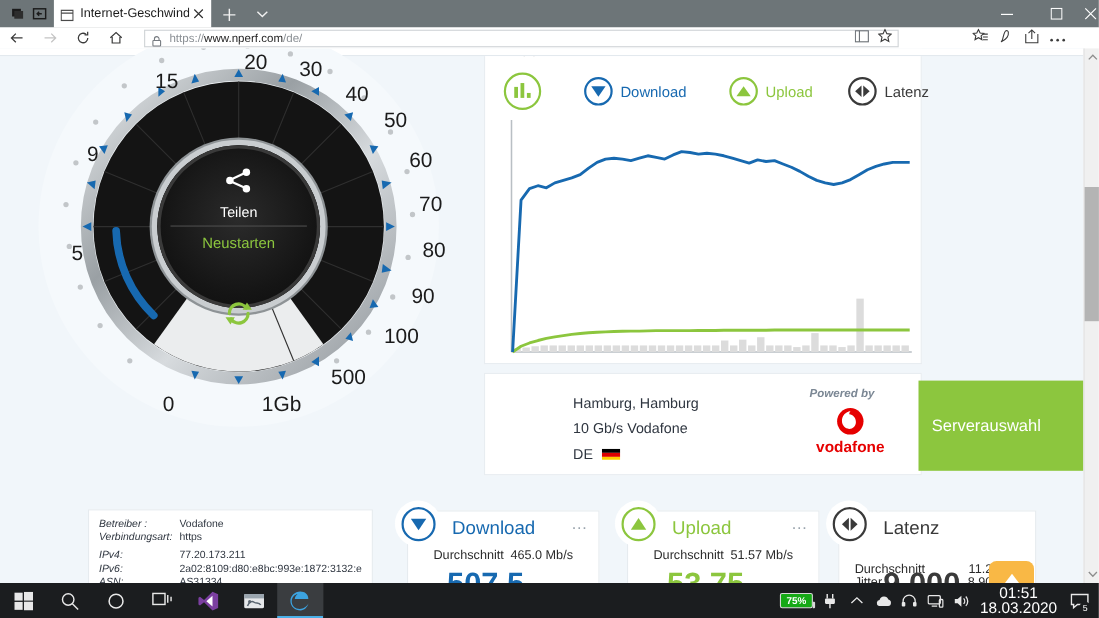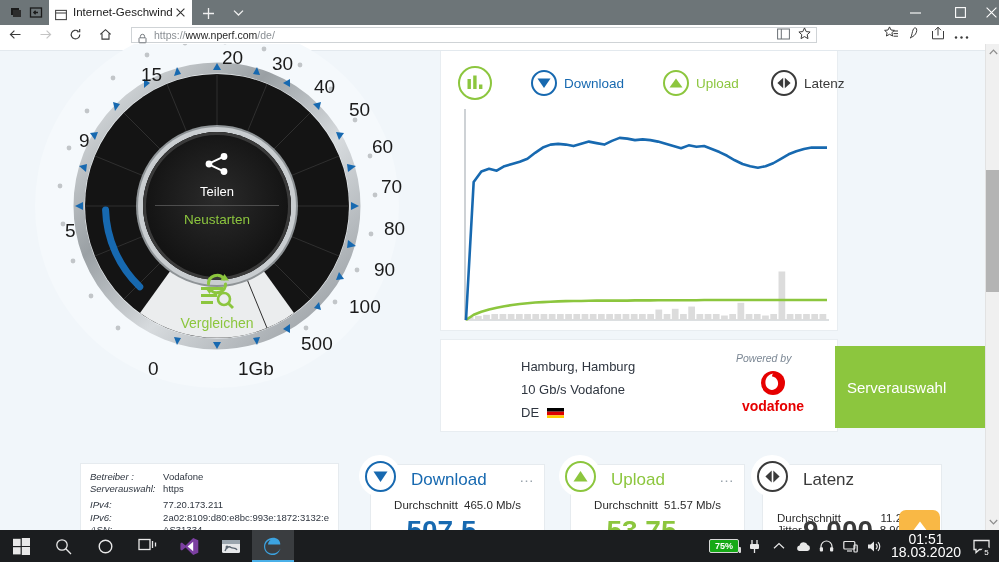--- a/index.html
+++ b/index.html
@@ -168,21 +168,21 @@
   .server-row {
     position:absolute; left:440px; top:295px; width:398px; height:93px;
     background:#ffffff; border:1px solid #e8edf1;
   }
   .srv-icon { position:absolute; left:17px; top:14px; width:52px; height:52px; }
   .srv-lines { position:absolute; left:80px; top:19px; }
   .srv-line { font-size:13px; color:#2f3640; margin-bottom:8px; display:flex; align-items:center; gap:8px; }
   .flag { width:17px; height:11px; display:inline-block; position:relative; overflow:hidden; }
   .powered {
     position:absolute; left:295px; top:12px; font-size:10.5px;
-    font-style:italic; color:#7b8794;
+    font-style:italic; color:#7b8794;font-weight:bold;
   }
   .vodafone {
     position:absolute; left:296px; top:30px; width:72px; text-align:center;
   }
   .vf-word { font-size:14px; color:#e60000; font-weight:bold; margin-top:2px; }
   .srv-btn {
     position:absolute; left:835px; top:302px; width:164px; height:82px;
     background:#8cc63e; color:#ffffff; font-size:15px;
     display:flex; align-items:center; padding-left:12px; overflow:hidden;
     white-space:nowrap;
@@ -575,32 +575,20 @@
             <svg width="28" height="26" viewBox="0 0 28 26">
               <path d="M22.5 13 A8.5 8.5 0 0 1 7 18" fill="none" stroke="#8cc63e" stroke-width="3" stroke-linecap="round"></path>
               <path d="M5.5 13 A8.5 8.5 0 0 1 21 8" fill="none" stroke="#8cc63e" stroke-width="3" stroke-linecap="round"></path>
               <polygon points="21.5,3 26,9.5 17.5,9.5" fill="#8cc63e"></polygon>
               <polygon points="6.5,23 2,16.5 10.5,16.5" fill="#8cc63e"></polygon>
             </svg>
           </span>
         </div>
       </div>
 
-      <div class="gc-compare">
-        <span>
-          <svg width="34" height="26" viewBox="0 0 34 26">
-            <rect x="1" y="3" width="22" height="3" fill="#8cc63e"></rect>
-            <rect x="1" y="10" width="16" height="3" fill="#8cc63e"></rect>
-            <rect x="1" y="17" width="12" height="3" fill="#8cc63e"></rect>
-            <circle cx="24" cy="15" r="6" fill="none" stroke="#8cc63e" stroke-width="2.6"></circle>
-            <line x1="28.5" y1="19.5" x2="33" y2="24" stroke="#8cc63e" stroke-width="2.8"></line>
-          </svg>
-        </span>
-        <span class="gc-compare-label">Vergleichen</span>
-      </div>
     </div>
 
     <div class="chart-panel">
       <div class="chart-tabs">
         <div class="ct-item" style="left:17px;">
           <span class="ct-circ">
             <svg width="18" height="16" viewBox="0 0 18 16">
               <rect x="1.5" y="4" width="3.4" height="10" fill="#8cc63e"></rect>
               <rect x="7.2" y="0.5" width="3.4" height="13.5" fill="#8cc63e"></rect>
               <rect x="13" y="9.5" width="3.4" height="4.5" fill="#8cc63e"></rect>
@@ -719,21 +707,21 @@
     <div class="srv-btn">Serverauswahl</div>
 
     <div class="infobox">
       <table>
         <tbody>
             <tr>
               <td class="k">Betreiber :</td>
               <td class="v">Vodafone</td>
             </tr>
         <tr>
-              <td class="k">Serverauswahl:</td>
+              <td class="k">Verbindungsart:</td>
               <td class="v">https</td>
             </tr>
         <tr class="info-gap">
               <td class="k">IPv4:</td>
               <td class="v">77.20.173.211</td>
             </tr>
         <tr>
               <td class="k">IPv6:</td>
               <td class="v">2a02:8109:d80:e8bc:993e:1872:3132:e</td>
             </tr>

